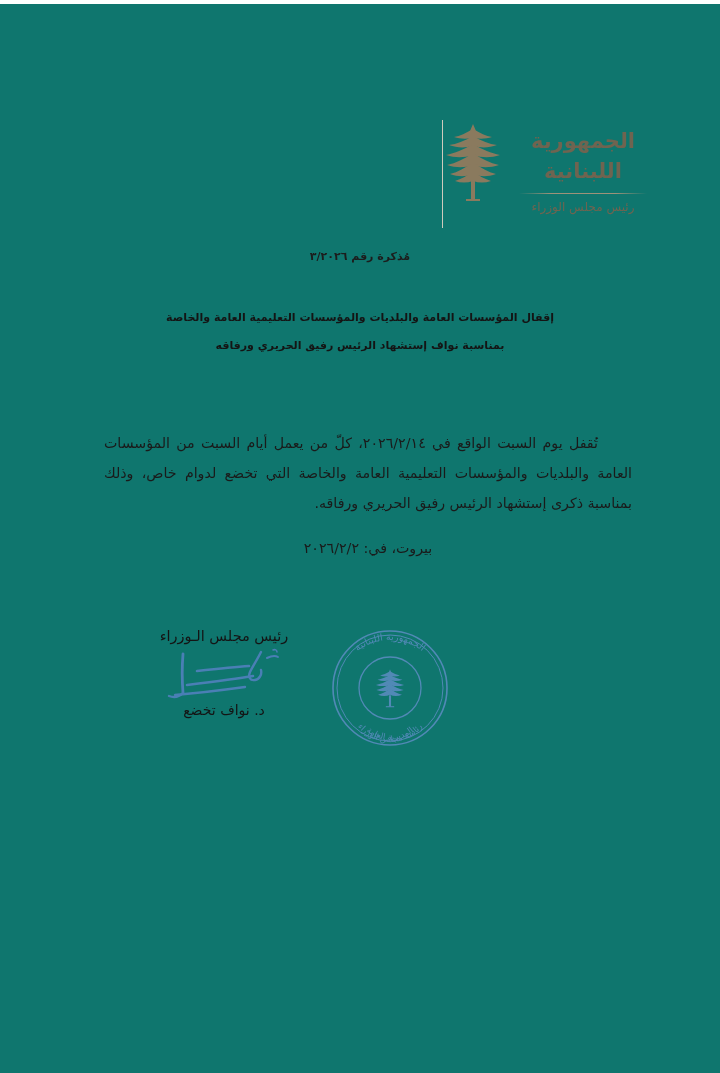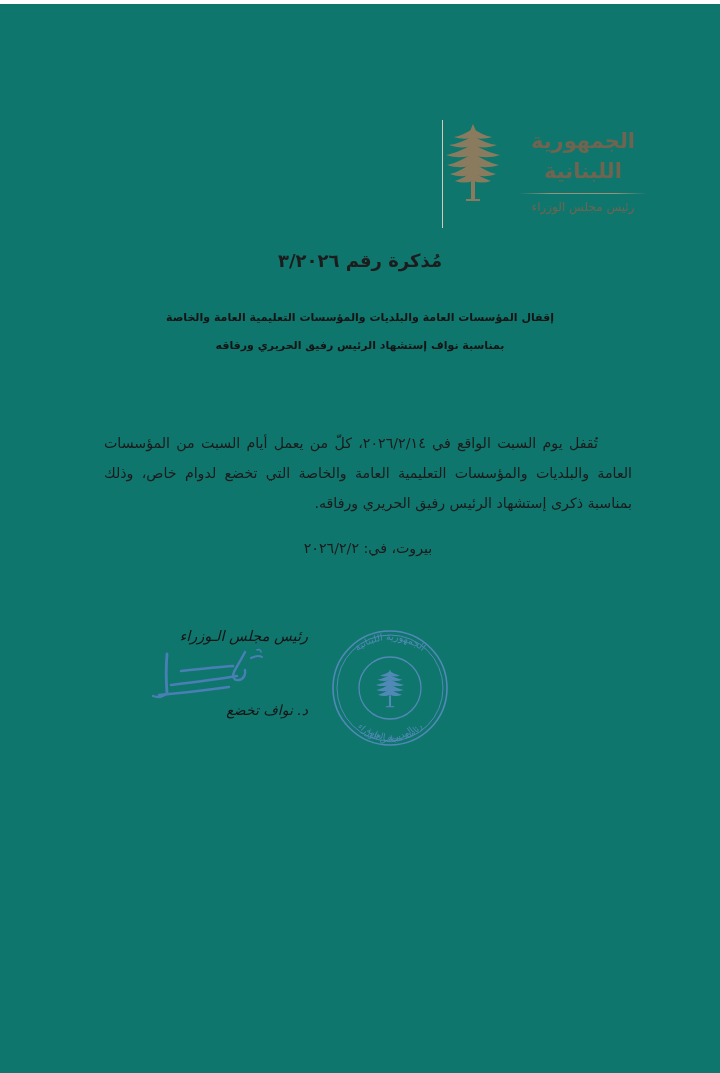--- a/index.html
+++ b/index.html
@@ -68,21 +68,21 @@
     height: 18px;
   }
 
   
   .memo-number {
     position: absolute;
     top: 246px;
     left: 0;
     right: 0;
     text-align: center;
-    font-size: 18px;
+    font-size: 11px;
     font-weight: 700;
     color: #1c1c1c;
     letter-spacing: 0.3px;
   }
   .subject {
     position: absolute;
     top: 300px;
     left: 60px;
     right: 60px;
     text-align: center;
@@ -119,24 +119,23 @@
     width: 528px;
     text-align: center;
     font-size: 14.2px;
     color: #1a1a1a;
   }
 
   
   .signature-block {
     position: absolute;
     top: 624px;
-    right: 412px;
+    right: 396px;
     width: 200px;
-    text-align: right;
-    font-style: italic;
+    text-align: center;
   }
   .sig-title {
     font-size: 14.5px;
     color: #141414;
     letter-spacing: 2.2px;
     font-weight: 400;
   }
   .sig-mark {
     width: 150px;
     height: 58px;

